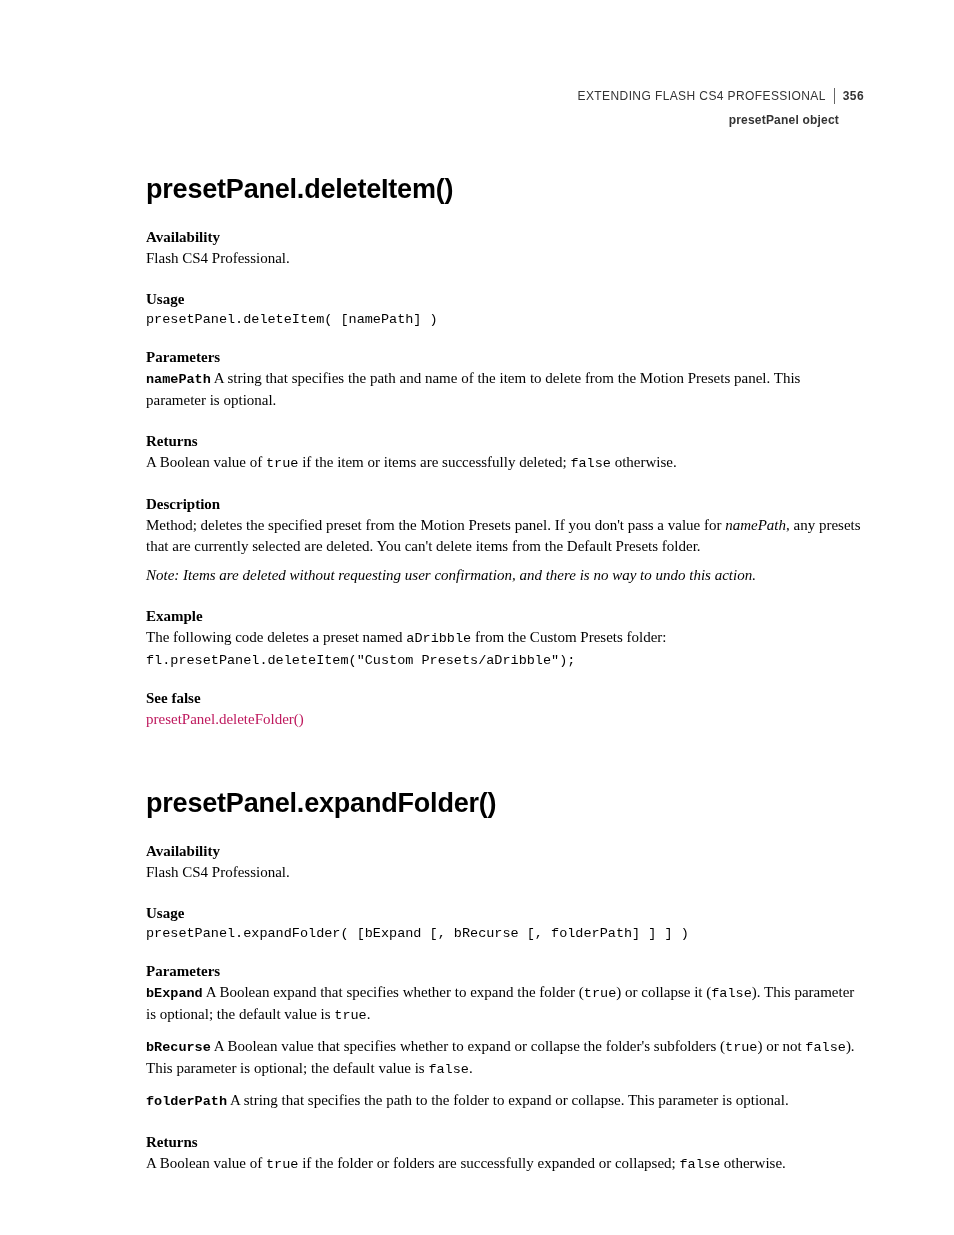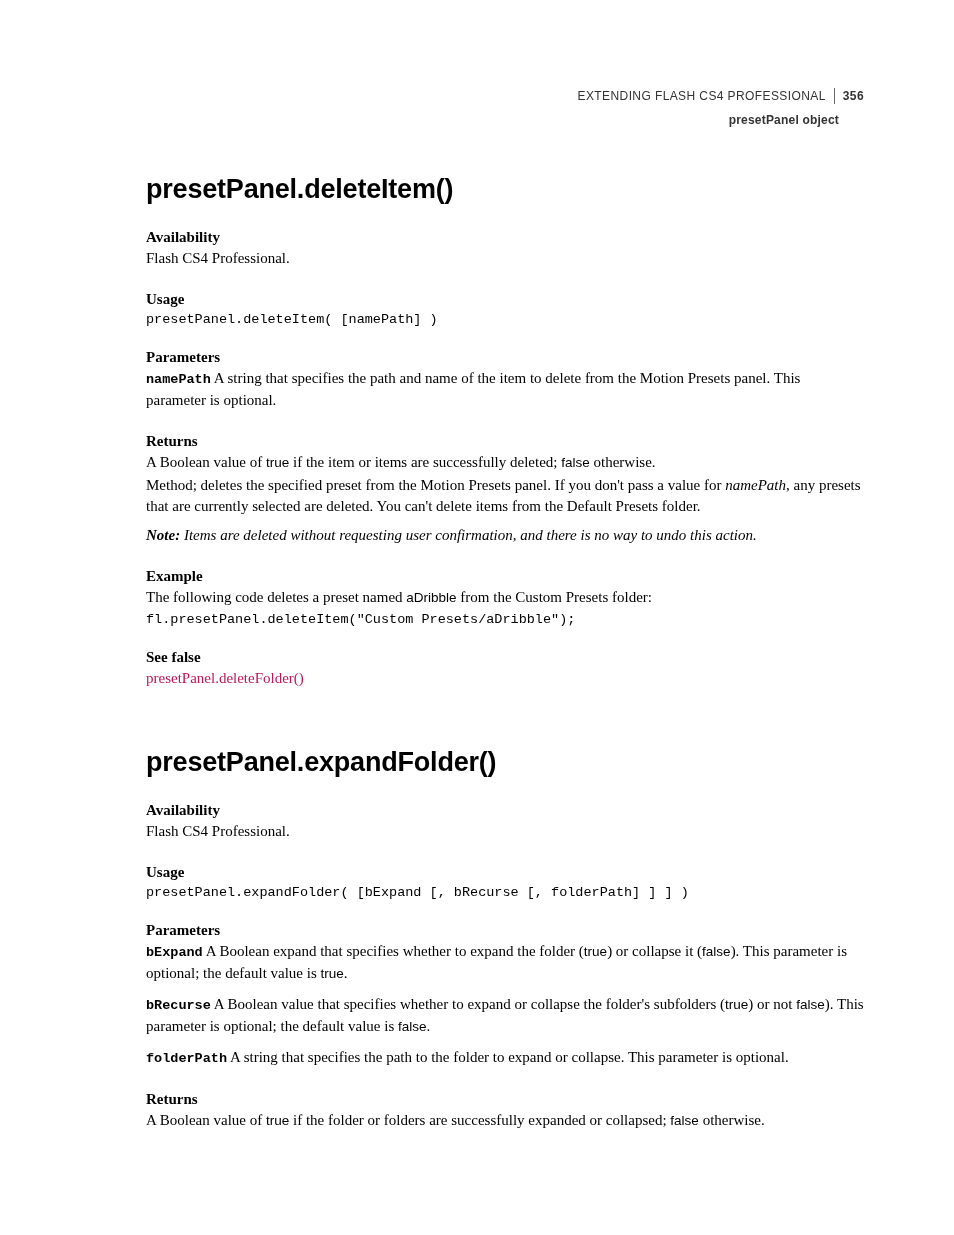--- a/index.html
+++ b/index.html
@@ -49,35 +49,35 @@
     font-size: 15px;
     margin-top: 22px;
     margin-bottom: 2px;
   }
   .body {
     font-size: 15px;
     line-height: 1.4;
     margin: 0 0 2px 0;
   }
   code, .code {
-    font-family: Liberation Sans, sans-serif;
+    font-family: Liberation Mono, monospace;
     font-size: 13.5px;
   }
   .codeblock {
     font-family: "Courier New", Courier, monospace;
     font-size: 13.5px;
     margin: 4px 0 2px 0;
     white-space: pre;
   }
   .boldcode {
     font-family: "Courier New", Courier, monospace;
     font-size: 13.5px;
     font-weight: 700;
   }
-  .note-label { font-weight: 700; font-style: italic; text-align: center; }
+  .note-label { font-weight: 400; font-style: italic; text-align: center; }
   .note-body { font-style: italic; }
   a.link { color: #be185d; text-decoration: none; }
   .section-gap { height: 40px; }
 </style>
 </head>
 <body>
 
 <div class="page">
 
   <div class="running-head">
@@ -94,20 +94,21 @@
 
   <div class="sect-label">Usage</div>
   <div class="codeblock">presetPanel.deleteItem( [namePath] )</div>
 
   <div class="sect-label">Parameters</div>
   <p class="body"><span class="boldcode">namePath</span><span>  A string that specifies the path and name of the item to delete from the Motion Presets panel. This parameter is optional.</span></p>
 
   <div class="sect-label">Returns</div>
   <p class="body"><span>A Boolean value of </span><span class="code">true</span><span> if the item or items are successfully deleted; </span><span class="code">false</span><span> otherwise.</span></p>
 
+  <div class="sect-label">Description</div>
   <p class="body"><span>Method; deletes the specified preset from the Motion Presets panel. If you don't pass a value for </span><em>namePath</em><span>, any presets that are currently selected are deleted. You can't delete items from the Default Presets folder.</span></p>
   <p class="body" style="margin-top:8px;"><span class="note-label">Note:</span><span class="note-body"> Items are deleted without requesting user confirmation, and there is no way to undo this action.</span></p>
 
   <div class="sect-label">Example</div>
   <p class="body"><span>The following code deletes a preset named </span><span class="code">aDribble</span><span> from the Custom Presets folder:</span></p>
   <div class="codeblock">fl.presetPanel.deleteItem("Custom Presets/aDribble");</div>
 
   <div class="sect-label">See false</div>
   <p class="body"><a class="link">presetPanel.deleteFolder()</a></p>
 

